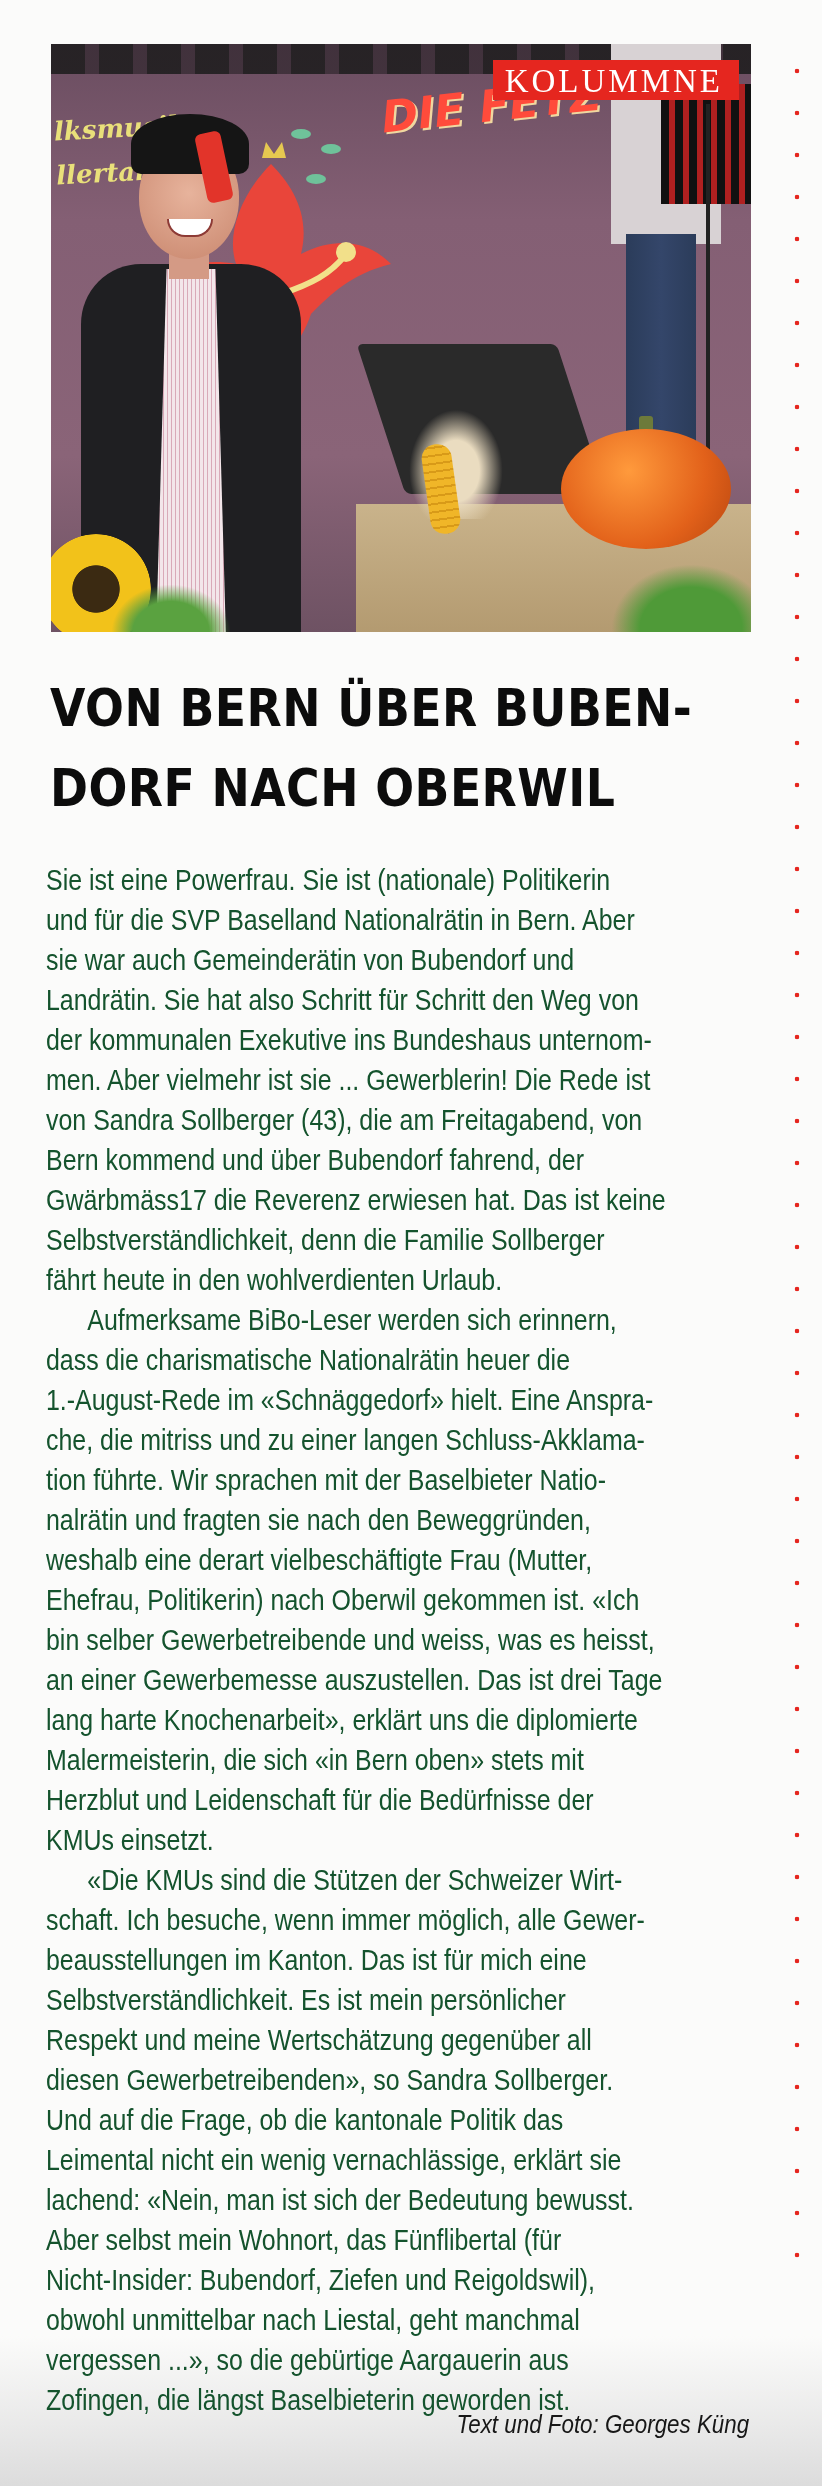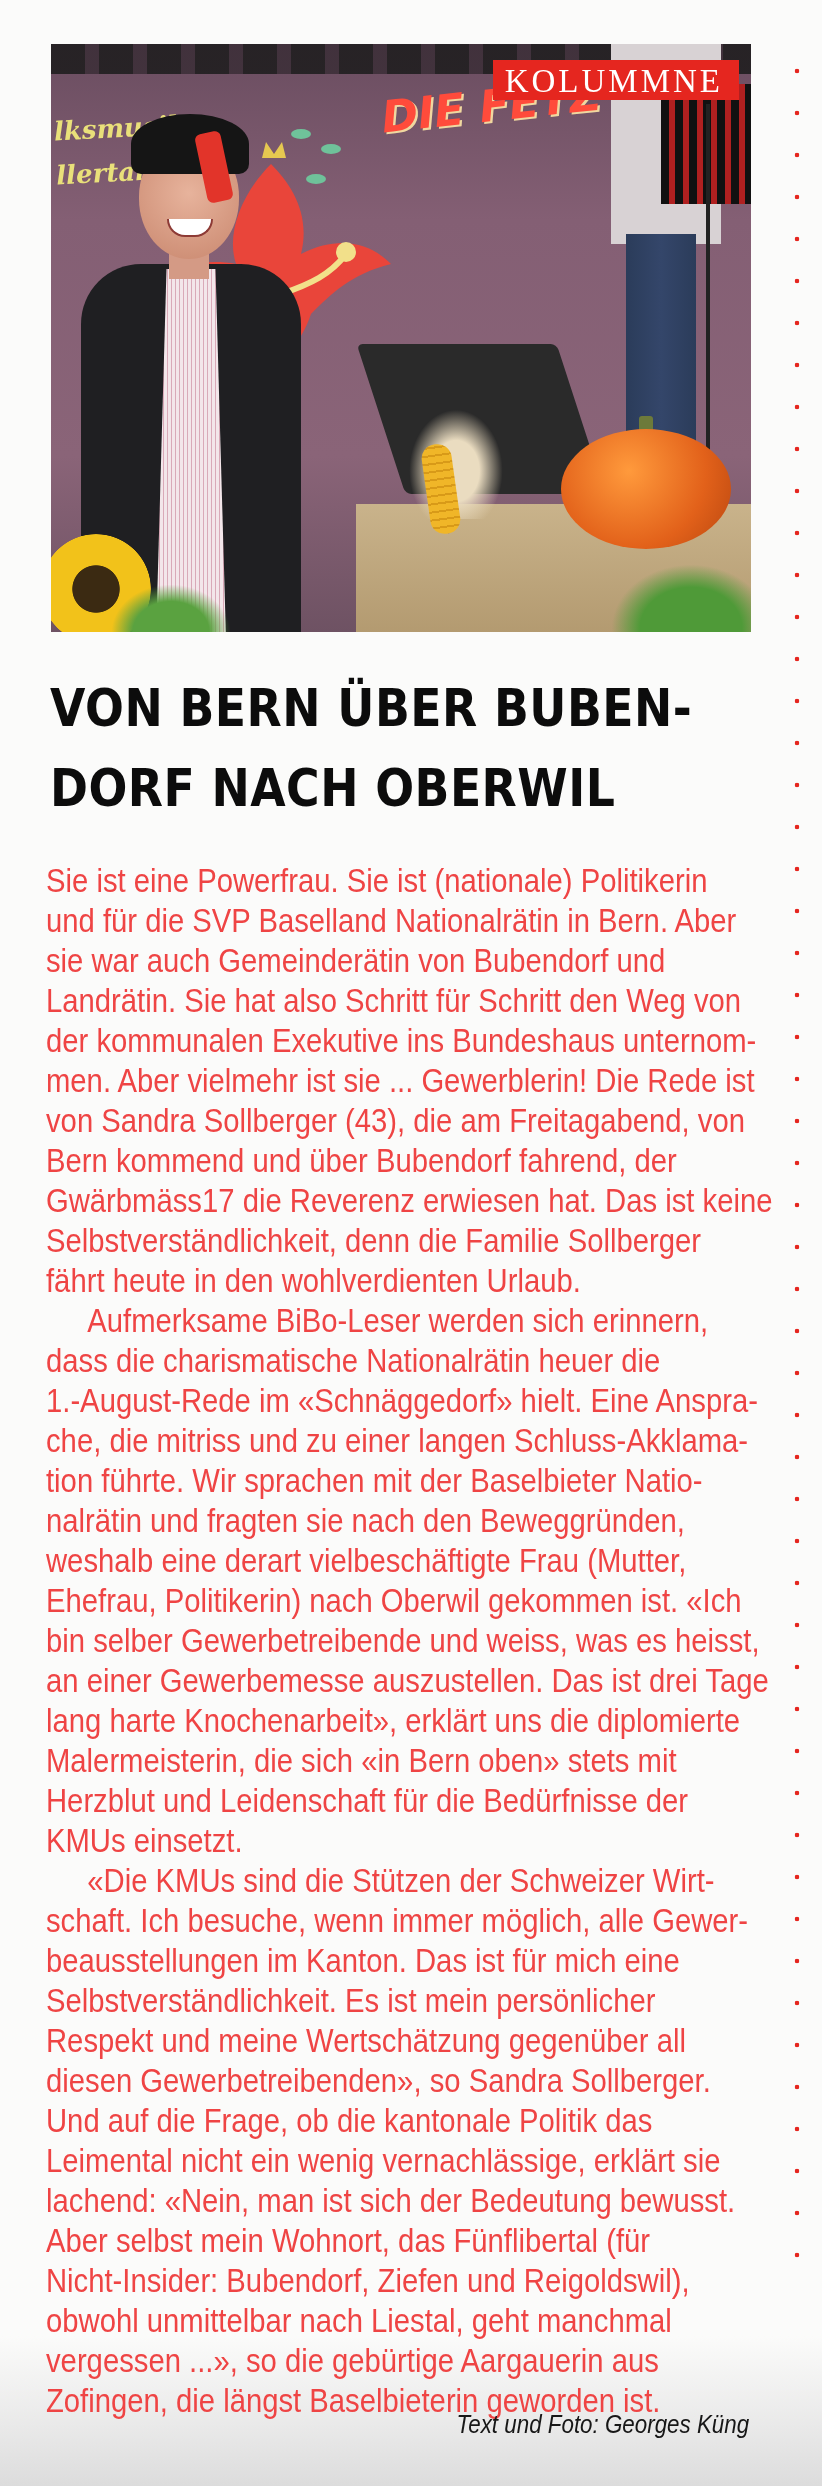--- a/index.html
+++ b/index.html
@@ -62,22 +62,22 @@
     position: absolute; left: 50px; top: 668px; width: 720px;
     font-family: "DejaVu Sans", sans-serif; font-weight: bold;
     font-size: 52px; line-height: 80px; color: #0c0c0c; letter-spacing: 0.5px;
     transform: scaleX(0.88); transform-origin: left top;
     margin: 0;
   }
   .headline span { display: block; white-space: nowrap; }
   
   .body-text {
     position: absolute; left: 46px; top: 860px; width: 720px;
-    font-family: "Liberation Sans", sans-serif; font-size: 34px; line-height: 40px;
-    color: #ef4444;
+    font-family: "Liberation Sans", sans-serif; font-size: 29px; line-height: 40px;
+    color: #14532d;
   }
   .body-text .line { display: block; white-space: nowrap; transform: scaleX(0.86); transform-origin: left center; }
   .body-text .indent { padding-left: 48px; }
   .byline {
     position: absolute; right: 73px; top: 2404px;
     font-family: "Liberation Sans", sans-serif; font-style: italic; font-size: 26px; line-height: 40px; color: #171717;
     white-space: nowrap; transform: scaleX(0.86); transform-origin: right center;
   }
 </style>
 </head>

